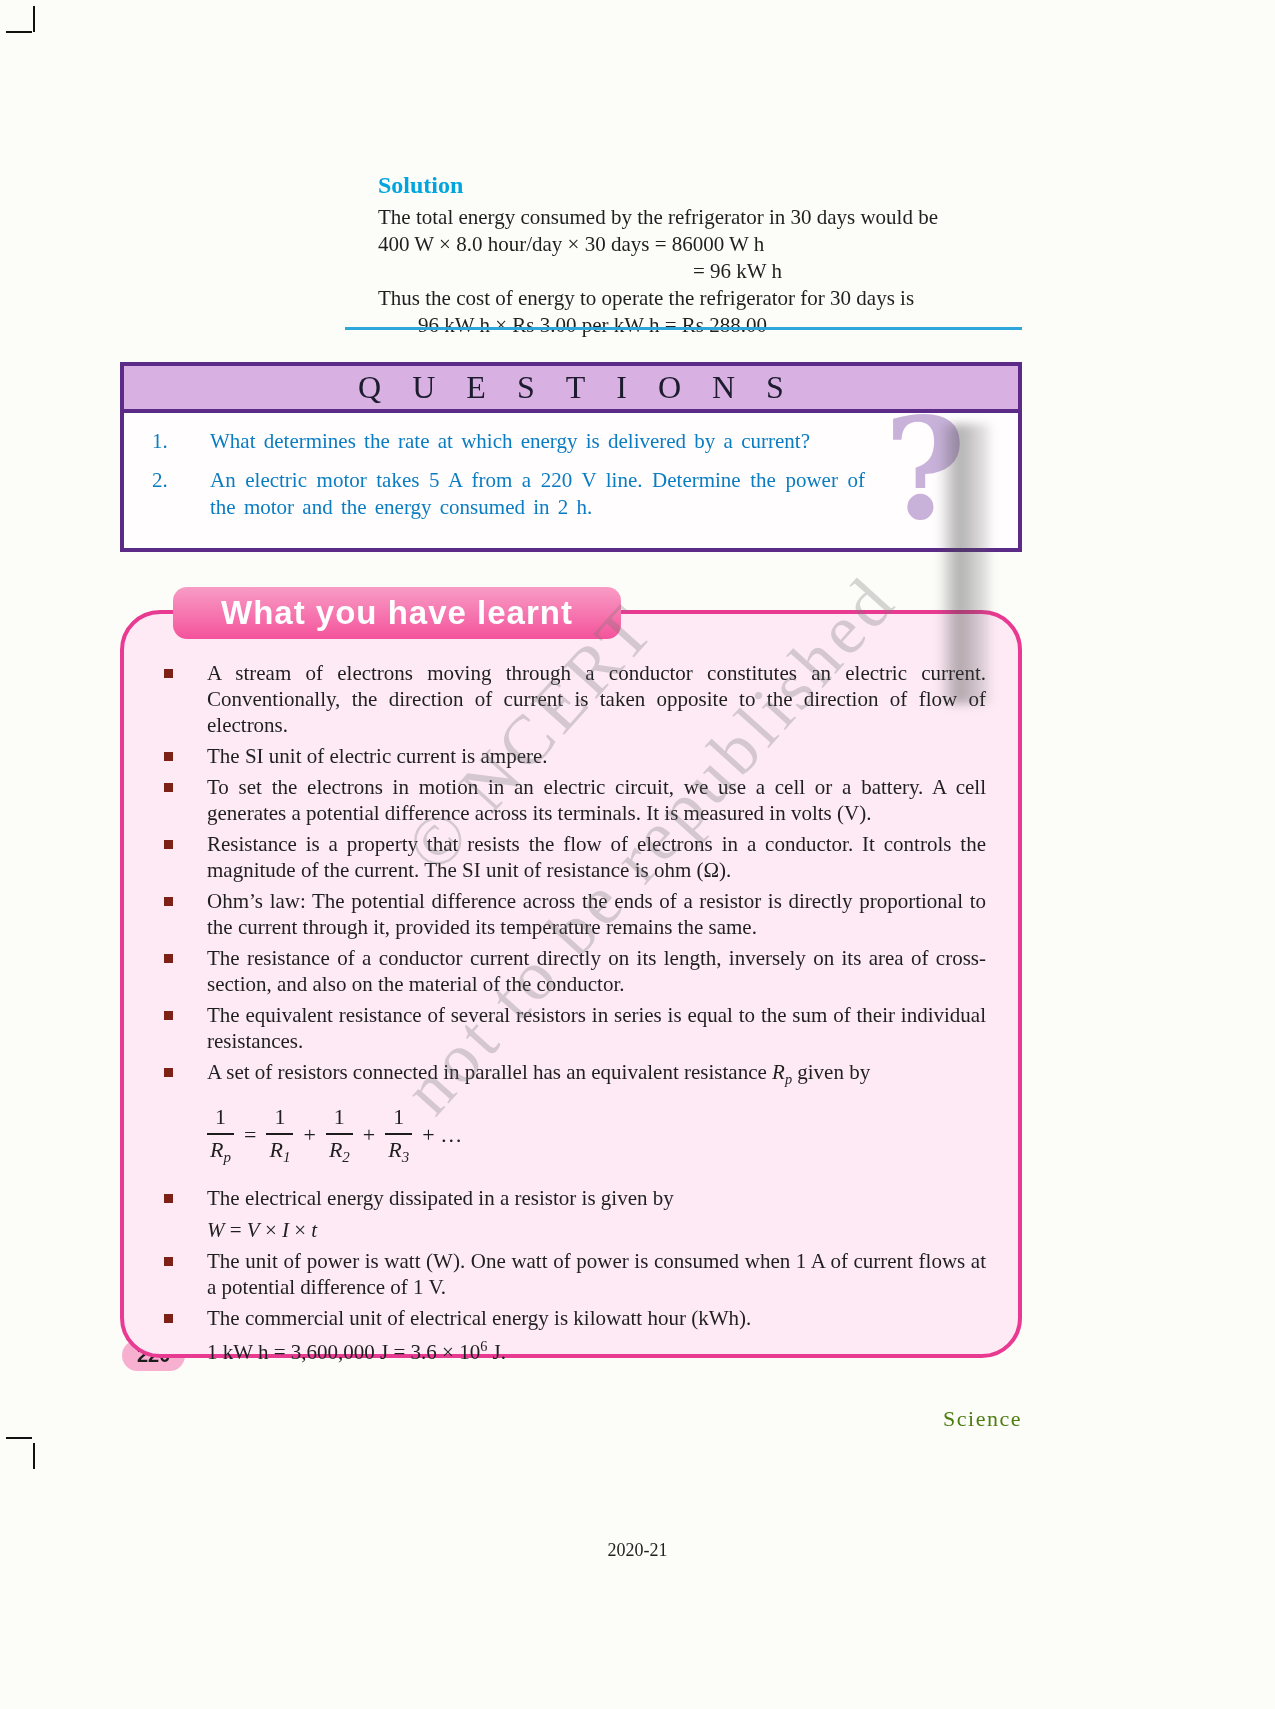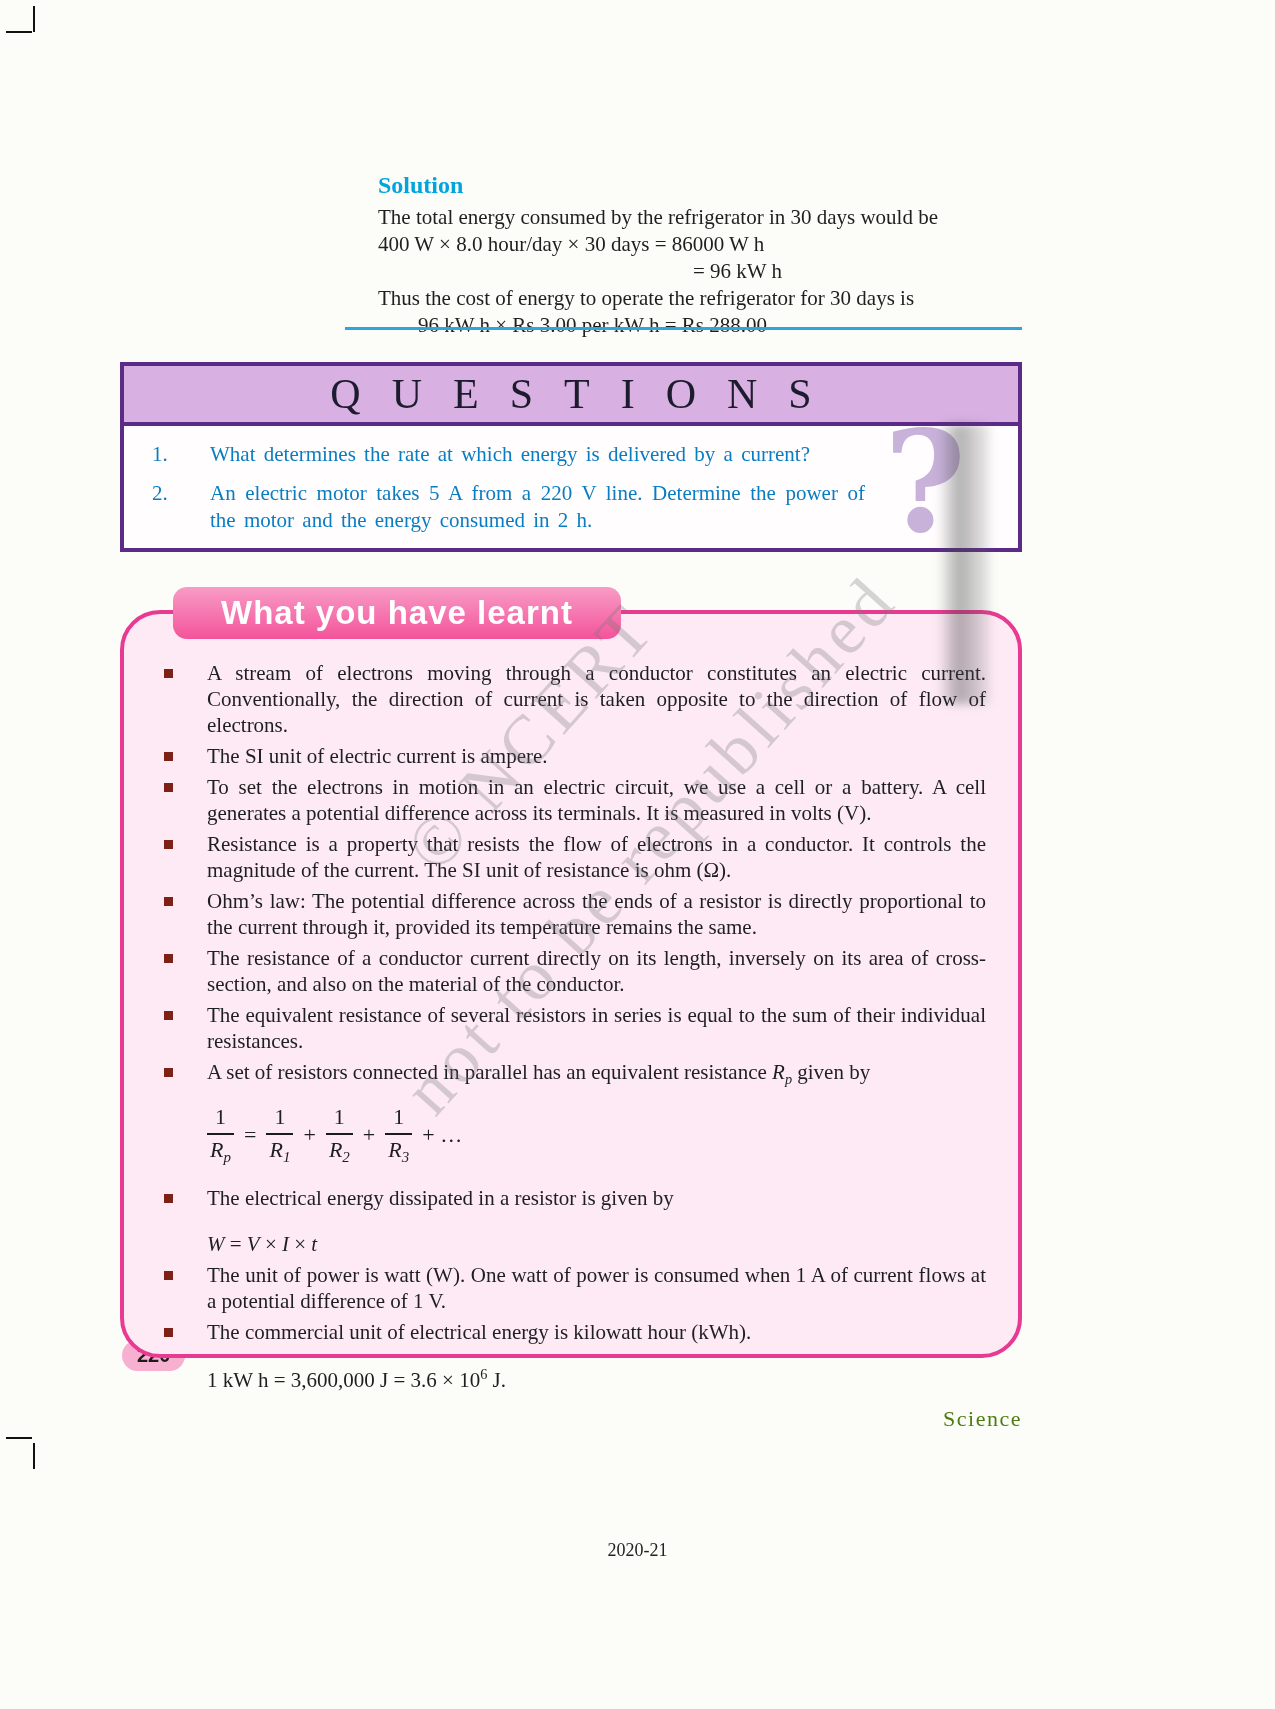--- a/index.html
+++ b/index.html
@@ -22,23 +22,23 @@
   
   .solution { position:absolute; left:378px; top:172px; width:646px; }
   .sol-head { color:#00a5de; font-size:24px; font-weight:700; margin-bottom:5px; }
   .sol-line { font-size:21px; line-height:1.28; }
 
   .blue-rule { position:absolute; left:345px; top:327px; width:677px; height:3px; background:#2ea6da; border:none; }
 
   
   .qbox { position:absolute; left:120px; top:362px; width:902px; height:190px; border:4px solid #5b2b87; background:#fffdfd; z-index:10; }
   .qhead {
-    height:60px; background:#d9b0e2; border-bottom:4px solid #5b2b87;
+    height:47px; background:#d9b0e2; border-bottom:4px solid #5b2b87;
     display:flex; align-items:center; justify-content:center;
-    font-size:42px; letter-spacing:31px; padding-left:31px; color:#1c1c2e;
+    font-size:32px; letter-spacing:31px; padding-left:31px; color:#1c1c2e;
   }
   .qbody { position:relative; height:120px; padding:15px 0 0 28px; }
   .q-row { display:flex; margin-bottom:11px; color:#0a7cc2; font-size:21px; line-height:1.32; }
   .q-num { width:58px; flex:none; }
   .q-text { width:655px; text-align:justify; word-spacing:3px; }
   .qmark {
     position:absolute; right:52px; top:-14px;
     font-size:140px; line-height:1; font-weight:700;
     color:#c8b2da; font-family:"DejaVu Serif", serif;
   }
@@ -59,21 +59,21 @@
     position:absolute; left:49px; top:-27px; width:448px; height:52px;
     background:linear-gradient(#f89cc5,#f4539b); border-radius:14px;
     display:flex; align-items:center; justify-content:center;
     color:#fff; font-family:"Liberation Sans", sans-serif; font-weight:700;
     font-size:33px; letter-spacing:1px;
   }
   .learnt-list { padding:46px 32px 0 40px; }
   .bullet-row { display:flex; margin-bottom:5px; }
   .bullet-marker { flex:none; width:9px; height:9px; background:#7d2016; margin:9px 34px 0 0; }
   .bullet-body { font-size:21px; line-height:1.24; text-align:justify; width:100%; }
-  .bullet-line + .bullet-line { margin-top:20px; }
+  .bullet-line + .bullet-line { margin-top:6px; }
   sub { font-size:0.68em; }
   sup { font-size:0.68em; }
 
   
   .formula { margin:16px 0 20px 43px; font-size:22px; }
   .frac { display:inline-block; text-align:center; vertical-align:middle; }
   .frac .num { display:block; border-bottom:2px solid #1c1c1c; padding:0 8px 3px; line-height:1.1; }
   .frac .den { display:block; padding-top:3px; font-style:italic; line-height:1.1; }
   .op { margin:0 10px; vertical-align:middle; }
 

